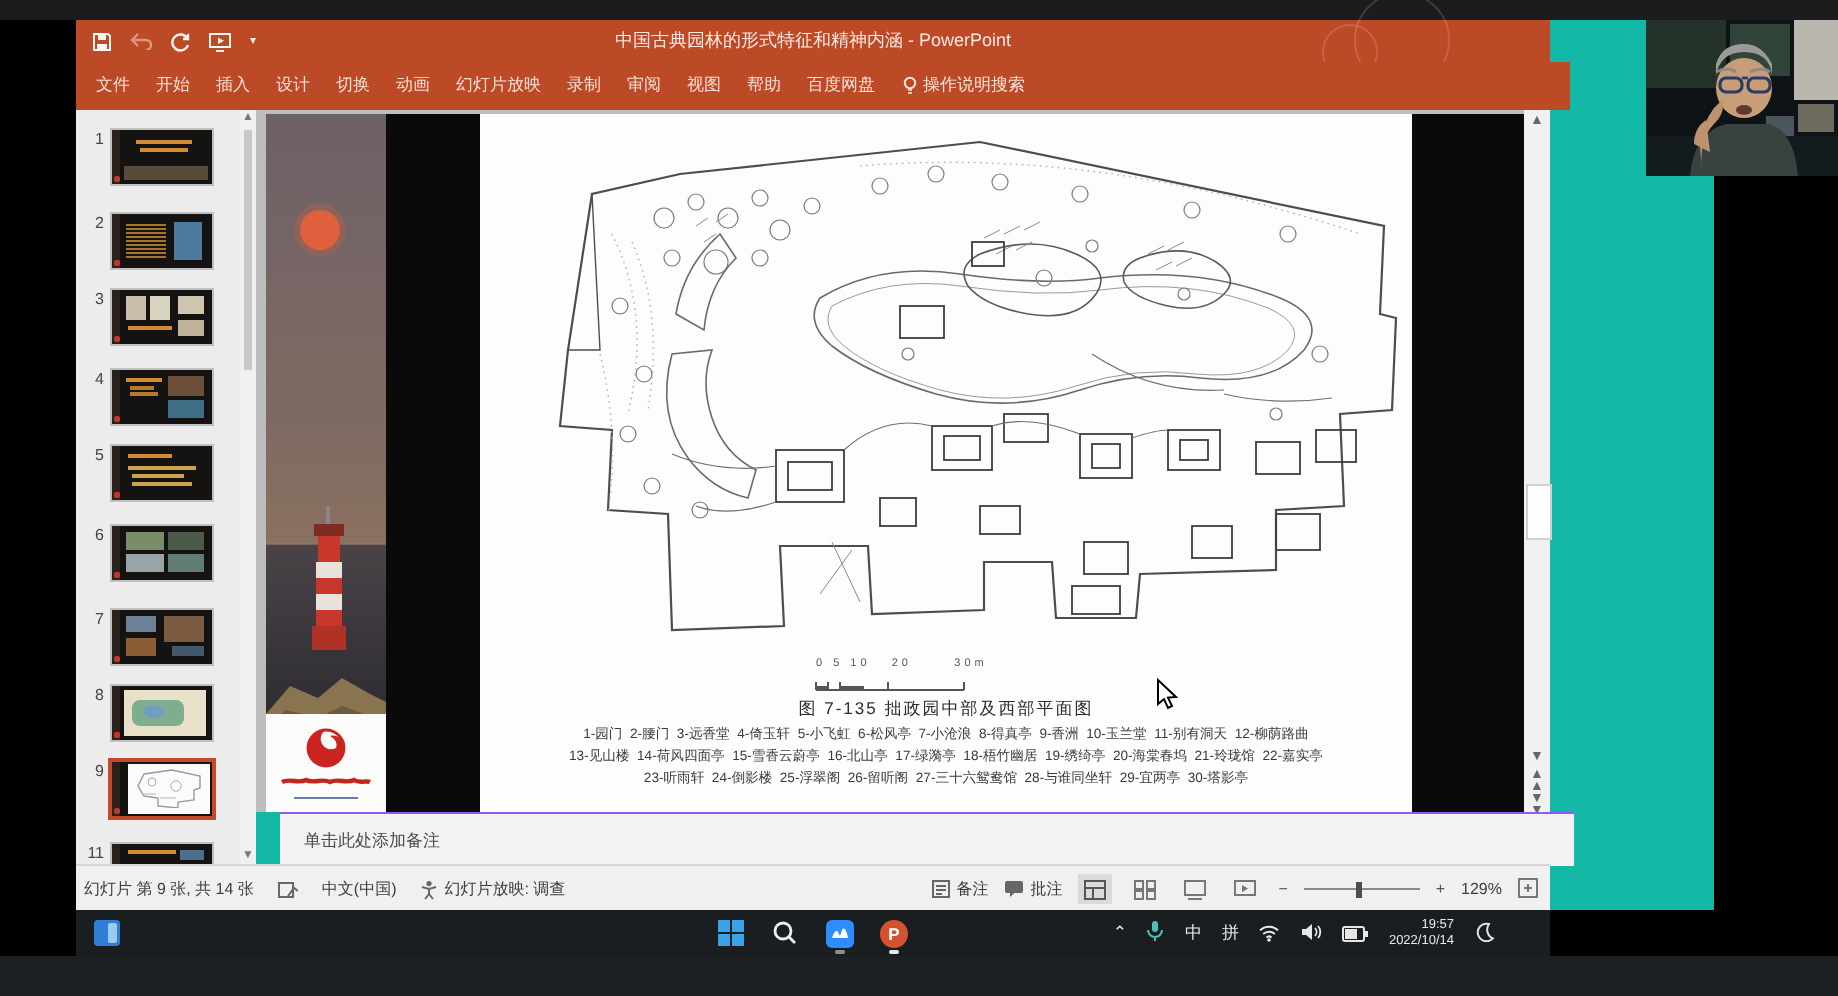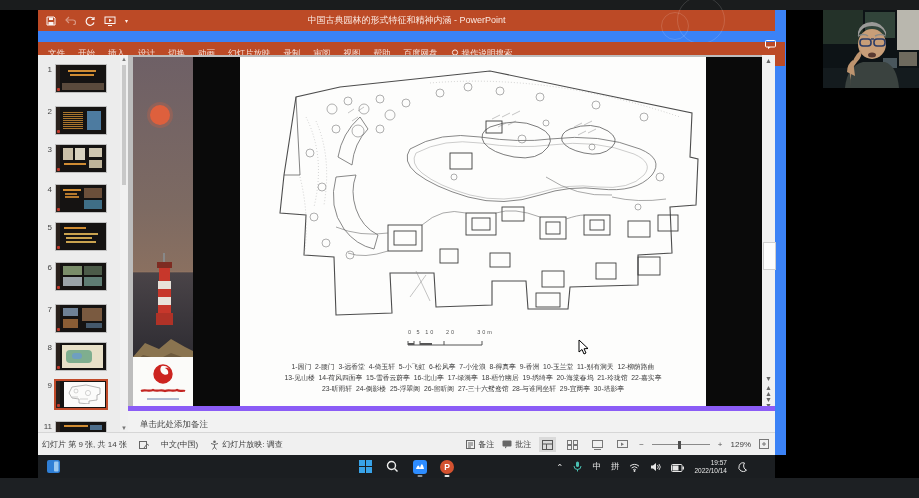--- a/index.html
+++ b/index.html
@@ -3,34 +3,34 @@
 <meta charset="utf-8">
 <style>
   html,body{margin:0;padding:0;background:#000;}
   #root{position:relative;width:919px;height:498px;background:#000;overflow:hidden;
         font-family:"Liberation Sans","DejaVu Sans",sans-serif;-webkit-font-smoothing:antialiased;}
   .abs{position:absolute;}
   
   .top-strip{left:0;top:0;width:919px;height:10px;background:#1a1c1d;}
   .bottom-strip{left:0;top:478px;width:919px;height:20px;background:#1d2023;}
   
-  #ppt{left:38px;top:10px;width:748px;height:445px;background:#3b82f6;}
+  #ppt{left:38px;top:10px;width:819px;height:445px;background:#14b8a6;}
   .titlebar{left:0;top:0;width:737px;height:21px;background:#bc4a26;color:#fff;}
   .qat{left:8px;top:3px;display:flex;gap:9px;align-items:center;height:15px;}
   .qat svg{display:block;opacity:.95;}
   .title-text{left:0;top:0;width:737px;height:21px;line-height:21px;text-align:center;
               font-size:9px;color:#fbe9e2;white-space:nowrap;}
   .tb-right{right:4px;top:0;height:21px;display:flex;align-items:center;gap:7px;}
   .user-name{font-size:8.5px;color:#fde9e2;}
   .avatar{width:13px;height:13px;background:#d97b5c;border:1px solid #e8b5a2;border-radius:2px;
           display:flex;align-items:center;justify-content:center;}
   .winbtn{width:16px;height:15px;display:flex;align-items:center;justify-content:center;color:#fdeee8;font-size:9px;}
   .deco-circle{border:1px solid rgba(255,255,255,.14);border-radius:50%;}
   .tabrow{left:0;top:21px;width:737px;height:24px;background:#bc4a26;display:flex;align-items:center;
-          padding-left:10px;gap:13px;color:#f7ded4;font-size:8.5px;white-space:nowrap;margin-top:11px;}
+          padding-left:10px;gap:13px;color:#f7ded4;font-size:8.5px;white-space:nowrap;}
   .tabrow .tab{cursor:default;}
   .tellme{display:flex;align-items:center;gap:3px;color:#f9e6dd;}
   .chat-btn{position:absolute;right:10px;top:26px;color:#fff;}
   
   .thumb-panel{left:0;top:45px;width:90px;height:377px;background:#ececec;overflow:hidden;}
   .thumb-row{position:absolute;left:0;width:90px;height:27px;}
   .thumb-num{position:absolute;left:0;top:0;width:14px;text-align:right;font-size:8px;color:#444;}
   .thumb-box{position:absolute;left:18px;top:0;width:50px;height:27px;background:#151312;box-shadow:0 0 0 1px #bfbfbf;overflow:hidden;}
   .thumb-box.sel{box-shadow:0 0 0 2px #c04a2a;}
   .t-strip{position:absolute;left:0;top:0;width:4px;height:27px;background:#2a211c;}
@@ -41,21 +41,21 @@
   .slide-bg{position:absolute;left:5px;top:2px;width:629px;height:349px;background:#0a0a0a;}
   .photo-strip{position:absolute;left:0px;top:0px;width:60px;height:349px;overflow:hidden;}
   .white-img{position:absolute;left:107px;top:0px;width:466px;height:349px;background:#fdfdfc;overflow:hidden;}
   .caption{position:absolute;left:0;top:292px;width:466px;text-align:center;font-size:8.5px;color:#2c2c2c;letter-spacing:1px;}
   .legend{position:absolute;width:466px;text-align:center;font-size:6.8px;color:#3a3a3a;white-space:pre;}
   .scale-label{position:absolute;left:168px;top:276px;font-size:5.5px;color:#555;letter-spacing:2px;}
   .edit-scroll{left:724px;top:45px;width:13px;height:351px;background:#f1f1f1;}
   .scr-btn{position:absolute;left:0;width:13px;height:12px;color:#666;font-size:7px;text-align:center;line-height:12px;}
   .scr-thumb{position:absolute;left:1px;top:187px;width:11px;height:26px;background:#fdfdfd;border:1px solid #cfcfcf;}
   
-  .notes{left:90px;top:396px;width:647px;height:26px;background:#f2f2f2;border-top:5px solid #8b5cf6;}
+  .notes{left:102px;top:396px;width:647px;height:26px;background:#f2f2f2;border-top:1px solid #8b5cf6;}
   .notes-text{position:absolute;left:12px;top:8px;font-size:8.5px;color:#4a4a4a;}
   .statusbar{left:0;top:422px;width:737px;height:23px;background:#f0f0f0;border-top:1px solid #d6d6d6;
              font-size:8px;color:#3d3d3d;}
   .sb-left{position:absolute;left:4px;top:0;height:23px;display:flex;align-items:center;gap:12px;}
   .sb-right{position:absolute;right:6px;top:0;height:23px;display:flex;align-items:center;gap:8px;}
   .sb-item{display:flex;align-items:center;gap:3px;}
   .viewbtn{width:17px;height:15px;display:flex;align-items:center;justify-content:center;}
   .viewbtn.on{background:#dadada;}
   .zoom-track{width:58px;height:1px;background:#8a8a8a;position:relative;}
   .zoom-knob{position:absolute;left:26px;top:-3.5px;width:3px;height:8px;background:#4d4d4d;}
@@ -402,20 +402,21 @@
             </g>
           </svg>
 
           <svg width="90" height="8" viewBox="0 0 90 8" style="position:absolute;left:166px;top:282px;">
             <path d="M2 6h74 M2 2v4 M8 2v4 M14 2v4 M38 2v4 M76 2v4" stroke="#555" stroke-width="1"></path>
             <rect x="2" y="4" width="6" height="2" fill="#555"></rect>
               <rect x="14" y="4" width="12" height="2" fill="#555"></rect>
           </svg>
           <div class="scale-label" style="top:272px;white-space:pre;">0 5 10   20      30m</div>
 
+          <div class="caption">图 7-135   拙政园中部及西部平面图</div>
           <div class="legend" style="top:305px;">1-园门  2-腰门  3-远香堂  4-倚玉轩  5-小飞虹  6-松风亭  7-小沧浪  8-得真亭  9-香洲  10-玉兰堂  11-别有洞天  12-柳荫路曲</div>
           <div class="legend" style="top:316px;">13-见山楼  14-荷风四面亭  15-雪香云蔚亭  16-北山亭  17-绿漪亭  18-梧竹幽居  19-绣绮亭  20-海棠春坞  21-玲珑馆  22-嘉实亭</div>
           <div class="legend" style="top:327px;">23-听雨轩  24-倒影楼  25-浮翠阁  26-留听阁  27-三十六鸳鸯馆  28-与谁同坐轩  29-宜两亭  30-塔影亭</div>
         </div>
       </div>
     </div>
 
     <div class="abs edit-scroll">
       <div class="scr-btn" style="top:0;">▲</div>
       <div class="scr-thumb"></div>

